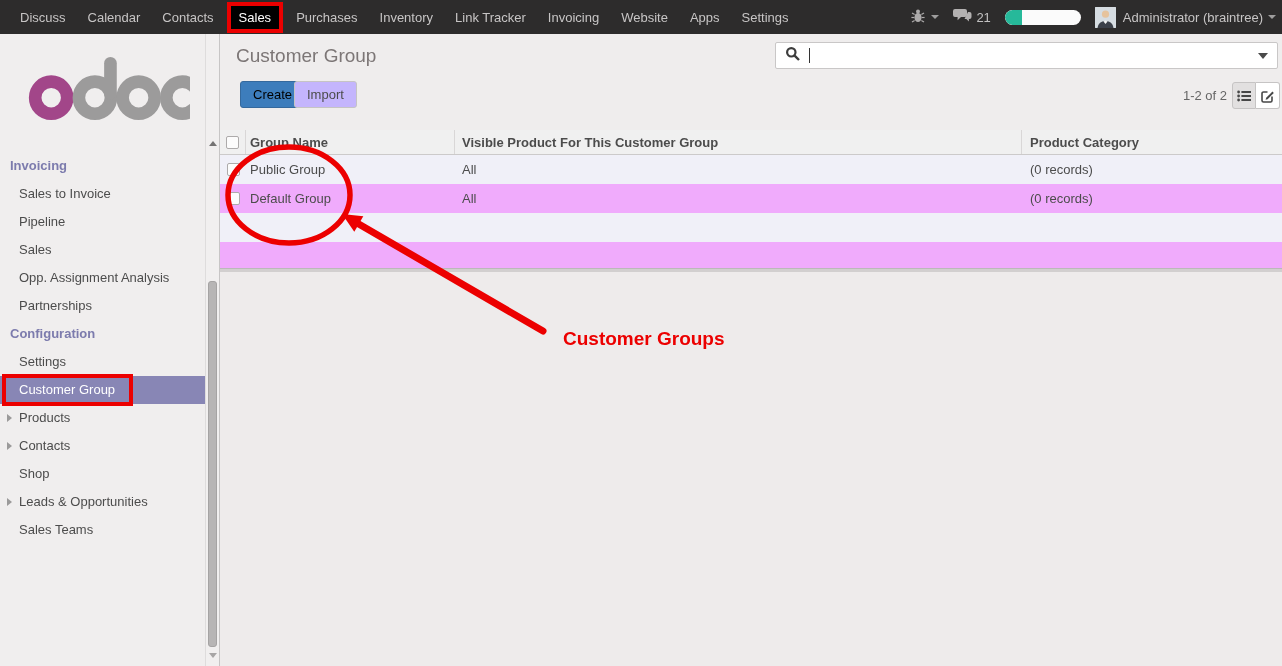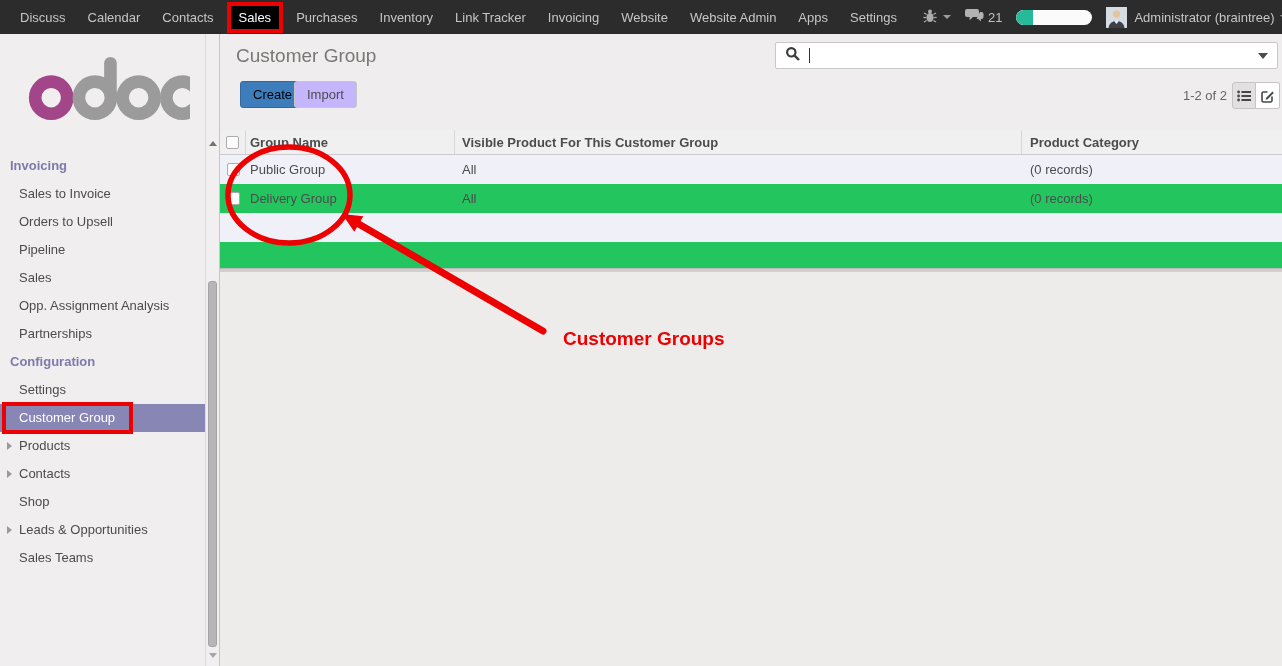--- a/index.html
+++ b/index.html
@@ -48,21 +48,21 @@
   .btn-create { position:absolute; left:20px; top:47px; background:#3d7dbc; border-color:#35699d; color:#000000; }
   .btn-import { position:absolute; left:74px; top:47px; background:#c4b5fd; border-color:#c6c4c4; color:#4c4c4c; }
   .pager { position:absolute; right:55px; top:54px; font-size:13px; color:#666; }
   .switcher { position:absolute; right:2px; top:48px; display:flex; height:27px; }
   .sw-btn { width:24px; display:flex; align-items:center; justify-content:center; border:1px solid #c6c4c4; background:#fff; cursor:pointer; }
   .sw-btn.first { border-radius:3px 0 0 3px; }
   .sw-btn.last { border-radius:0 3px 3px 0; border-left:none; }
   .sw-btn.active { background:#e2e0e0; }
 
   
-  .list { flex:none; background:#22c55e; font-size:13px; color:#4c4c4c; }
+  .list { flex:none; background:#f0abfc; font-size:13px; color:#4c4c4c; }
   .lhead { display:flex; height:25px; background:#f0f0f0; border-bottom:1px solid #cccaca; align-items:center; font-weight:bold; }
   .lrow { display:flex; height:29px; align-items:center; }
   .lrow.stripe { background:#f0f0f8; }
   .lrow.blank { height:26px; }
   .c0 { width:26px; display:flex; justify-content:center; align-self:stretch; align-items:center; }
   .c1 { width:209px; padding-left:4px; }
   .c2 { width:567px; padding-left:7px; }
   .c3 { flex:1; padding-left:8px; }
   .lhead .c0, .lhead .c1, .lhead .c2 { border-right:1px solid #d9d7d7; align-self:stretch; display:flex; align-items:center; }
   .lhead .c0 { justify-content:center; }
@@ -83,21 +83,20 @@
     <div class="nav-items">
       <div class="nav-item">Discuss</div>
       <div class="nav-item">Calendar</div>
       <div class="nav-item">Contacts</div>
       <div class="nav-item active">Sales</div>
       <div class="nav-item">Purchases</div>
       <div class="nav-item">Inventory</div>
       <div class="nav-item">Link Tracker</div>
       <div class="nav-item">Invoicing</div>
       <div class="nav-item">Website</div>
-      <div class="nav-item">Website Admin</div>
       <div class="nav-item">Apps</div>
       <div class="nav-item">Settings</div>
     </div>
 
     <div class="systray">
       <div class="sys-group">
         <span>
           <svg width="16" height="16" viewBox="0 0 16 16">
             <ellipse cx="8" cy="9.5" rx="3.6" ry="4.6" fill="#adabab"></ellipse>
             <circle cx="8" cy="3.6" r="2" fill="#adabab"></circle>
@@ -152,21 +151,20 @@
         <circle cx="68" cy="45" r="16.5" fill="none" stroke="#9c9b9b" stroke-width="13"></circle>
         <rect x="77.5" y="3" width="13" height="44" rx="6.5" fill="#9c9b9b"></rect>
         <circle cx="113" cy="45" r="16.5" fill="none" stroke="#9c9b9b" stroke-width="13"></circle>
         <circle cx="158" cy="45" r="16.5" fill="none" stroke="#9c9b9b" stroke-width="13"></circle>
       </svg>
     </div>
 
     <ul class="menu">
       <li class="menu-sec">Invoicing</li>
       <li class="menu-item">Sales to Invoice</li>
-      <li class="menu-item">Orders to Upsell</li>
 
       <li class="menu-item">Pipeline</li>
       <li class="menu-item">Sales</li>
       <li class="menu-item">Opp. Assignment Analysis</li>
       <li class="menu-item">Partnerships</li>
 
       <li class="menu-sec">Configuration</li>
       <li class="menu-item">Settings</li>
       <li class="menu-item selected">
         <span>Customer Group</span>
@@ -254,21 +252,21 @@
           </div>
         <div class="c1">Public Group</div>
         <div class="c2">All</div>
         <div class="c3">(0 records)</div>
       </div>
 
       <div class="lrow">
         <div class="c0">
             <span class="cbx"></span>
           </div>
-        <div class="c1">Delivery Group</div>
+        <div class="c1">Default Group</div>
         <div class="c2">All</div>
         <div class="c3">(0 records)</div>
       </div>
 
       <div class="lrow stripe"></div>
       <div class="lrow blank"></div>
     </div>
 
     <div class="list-bottom"></div>
     <div class="below"></div>

